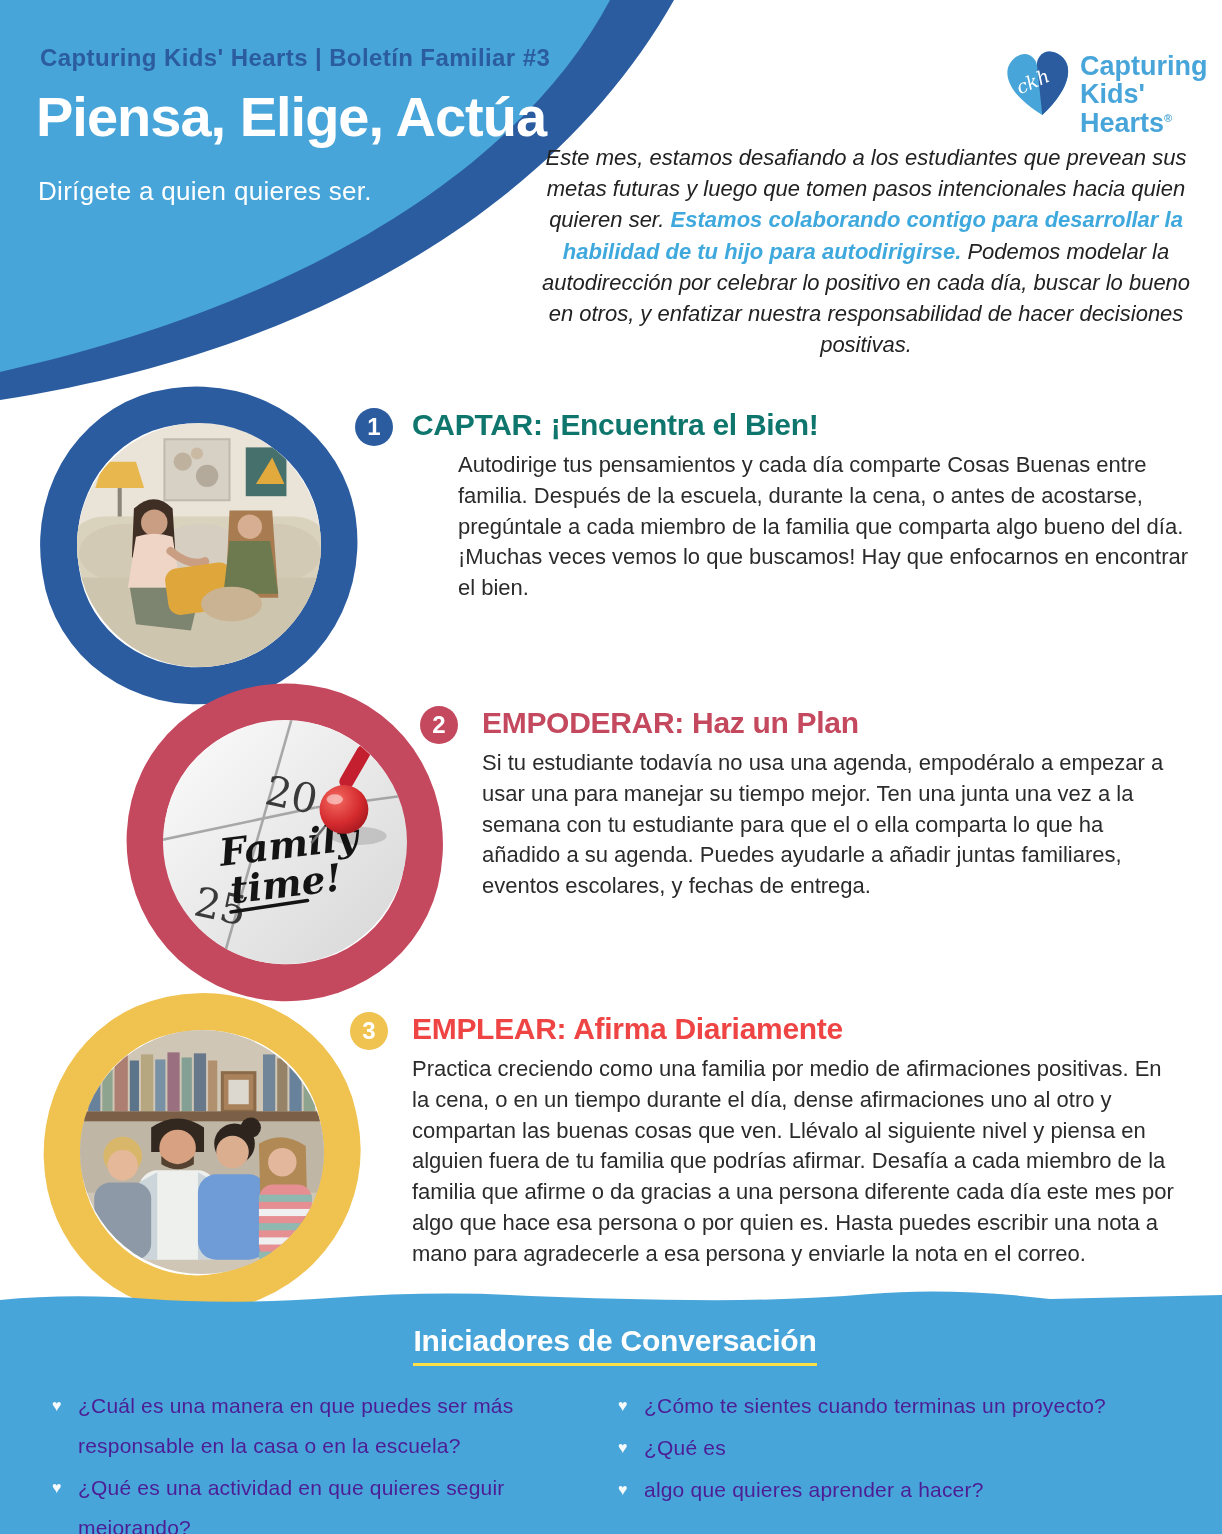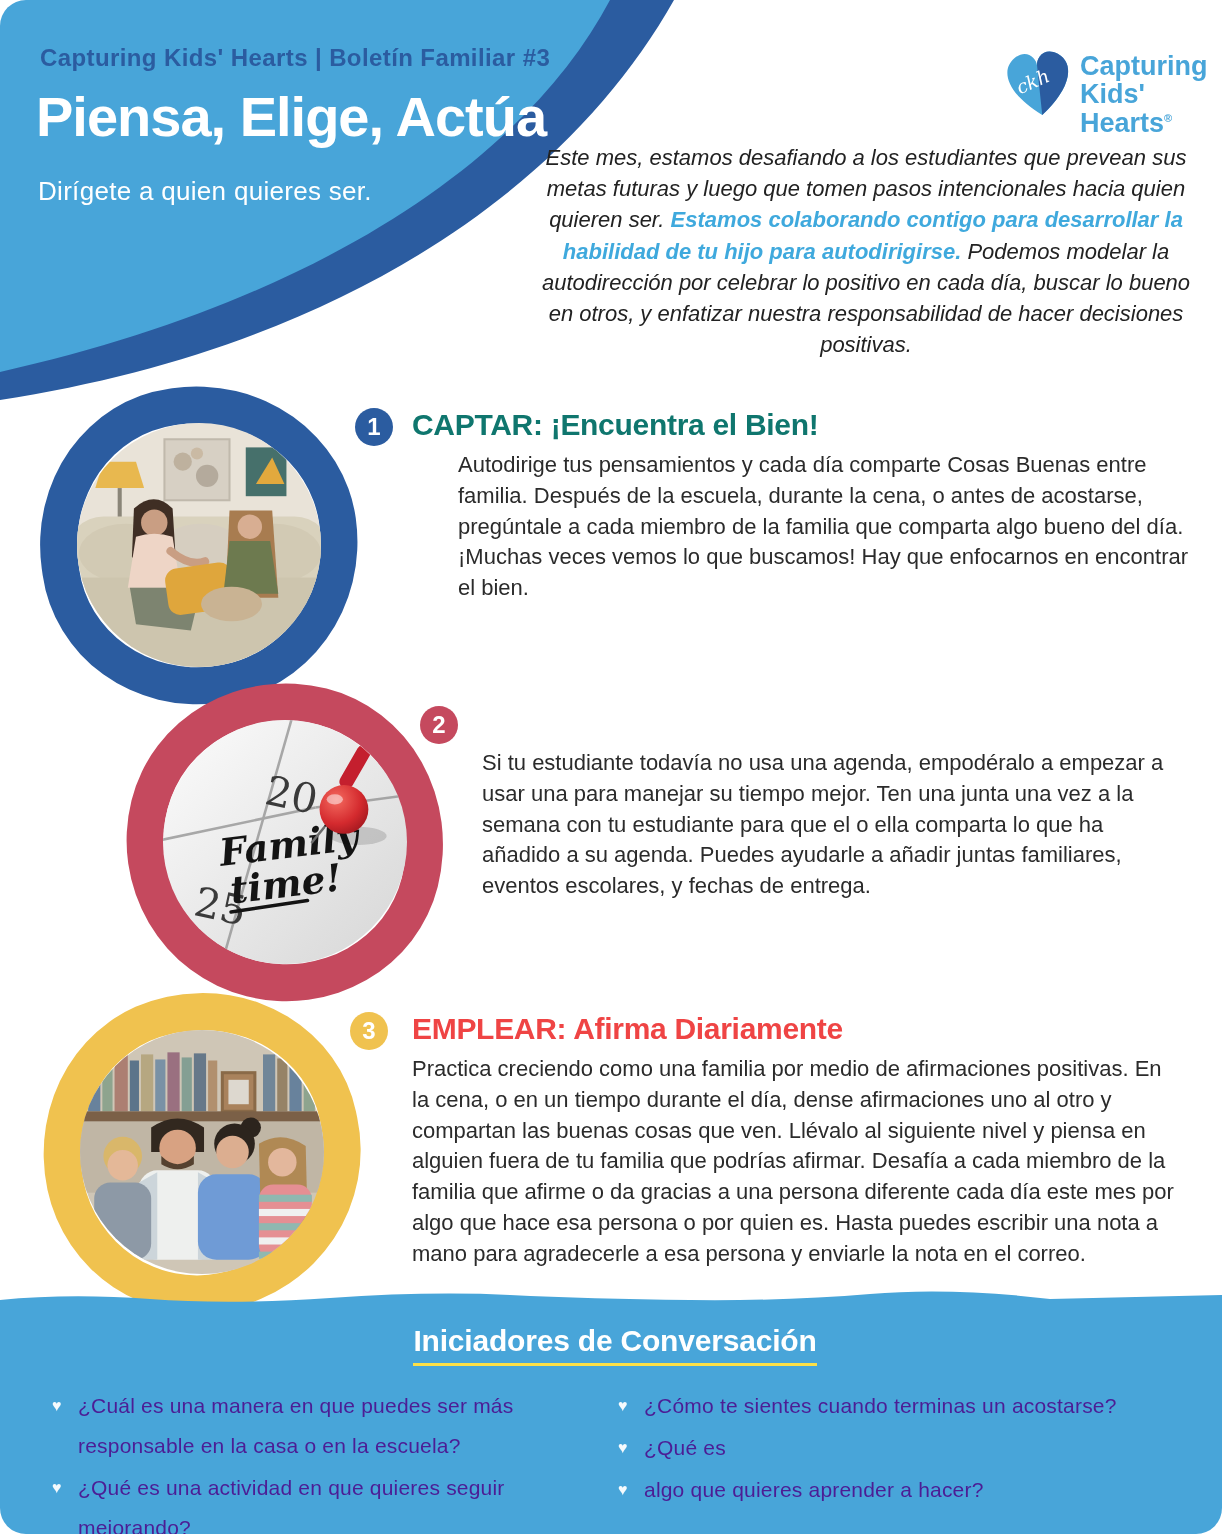--- a/index.html
+++ b/index.html
@@ -1,17 +1,17 @@
 <!DOCTYPE html>
 <html><head>
 <meta charset="utf-8">
 <style>
   html,body{margin:0;padding:0;background:#fff;}
   .page{position:relative;width:1222px;height:1534px;background:#fff;overflow:hidden;
-        font-family:"Liberation Sans",sans-serif;color:#2e2e2e;border-radius:26px;}
+        font-family:"Liberation Sans",sans-serif;color:#2e2e2e;}
   .abs{position:absolute;}
 
   
   .kicker{left:40px;top:44px;font-size:24px;font-weight:600;letter-spacing:.4px;color:#2b5ca0;}
   .title{left:36px;top:84px;font-size:56px;font-weight:800;letter-spacing:-1px;color:#fff;}
   .subtitle{left:38px;top:176px;font-size:26px;font-weight:400;letter-spacing:.3px;color:#fff;}
 
   
   .logo-text{left:1080px;top:52px;font-size:27px;line-height:1.05;font-weight:700;color:#48a5d9;}
   .logo-text sup{font-size:11px;}
@@ -161,20 +161,21 @@
       <ellipse cx="192" cy="114" rx="28" ry="9" fill="#000" opacity=".14"></ellipse>
       <rect x="182" y="22" width="14" height="48" rx="7" fill="#c41f2e" transform="rotate(30 189 46)"></rect>
       <circle cx="178" cy="88" r="24" fill="url(#pinGrad)"></circle>
       <ellipse cx="169" cy="78" rx="8" ry="5" fill="#fff" opacity=".5"></ellipse>
       <line x1="159" y1="105" x2="146" y2="121" stroke="#6b6b6b" stroke-width="2.5"></line>
     </svg>
   </div>
   <div class="abs badge badge2">
       <span>2</span>
     </div>
+  <div class="abs sec-head head2">EMPODERAR: Haz un Plan</div>
   <div class="abs sec-body body2">Si tu estudiante todavía no usa una agenda, empodéralo a empezar a usar una para manejar su tiempo mejor.  Ten una junta una vez a la semana con tu estudiante para que el o ella comparta lo que ha añadido a su agenda.  Puedes ayudarle a añadir juntas familiares, eventos escolares, y fechas de entrega.</div>
 
   <div class="abs ring ring3"></div>
   <div class="abs photo photo3">
     <svg width="244" height="244" viewBox="0 0 240 240">
       <rect width="240" height="240" fill="#cfc6b6"></rect>
       <g opacity=".9">
         <rect x="8" y="22" width="12" height="58" fill="#5d7a99"></rect>
           <rect x="22" y="28" width="10" height="52" fill="#87a08a"></rect>
         <rect x="34" y="20" width="13" height="60" fill="#a8776b"></rect>
@@ -238,21 +239,21 @@
         <span class="q-text">¿Cuál es una manera en que puedes ser más responsable en la casa o en la escuela?</span>
       </div>
       <div class="q-row">
         <span class="heart">♥</span>
         <span class="q-text">¿Qué es una actividad en que quieres seguir mejorando?</span>
       </div>
     </div>
     <div class="col col-right">
       <div class="q-row">
         <span class="heart">♥</span>
-        <span class="q-text">¿Cómo te sientes cuando terminas un acostarse?</span>
+        <span class="q-text">¿Cómo te sientes cuando terminas un proyecto?</span>
       </div>
       <div class="q-row">
         <span class="heart">♥</span>
         <span class="q-text">¿Qué es</span>
       </div>
       <div class="q-row">
         <span class="heart">♥</span>
         <span class="q-text">algo que quieres aprender a hacer?</span>
       </div>
     </div>

